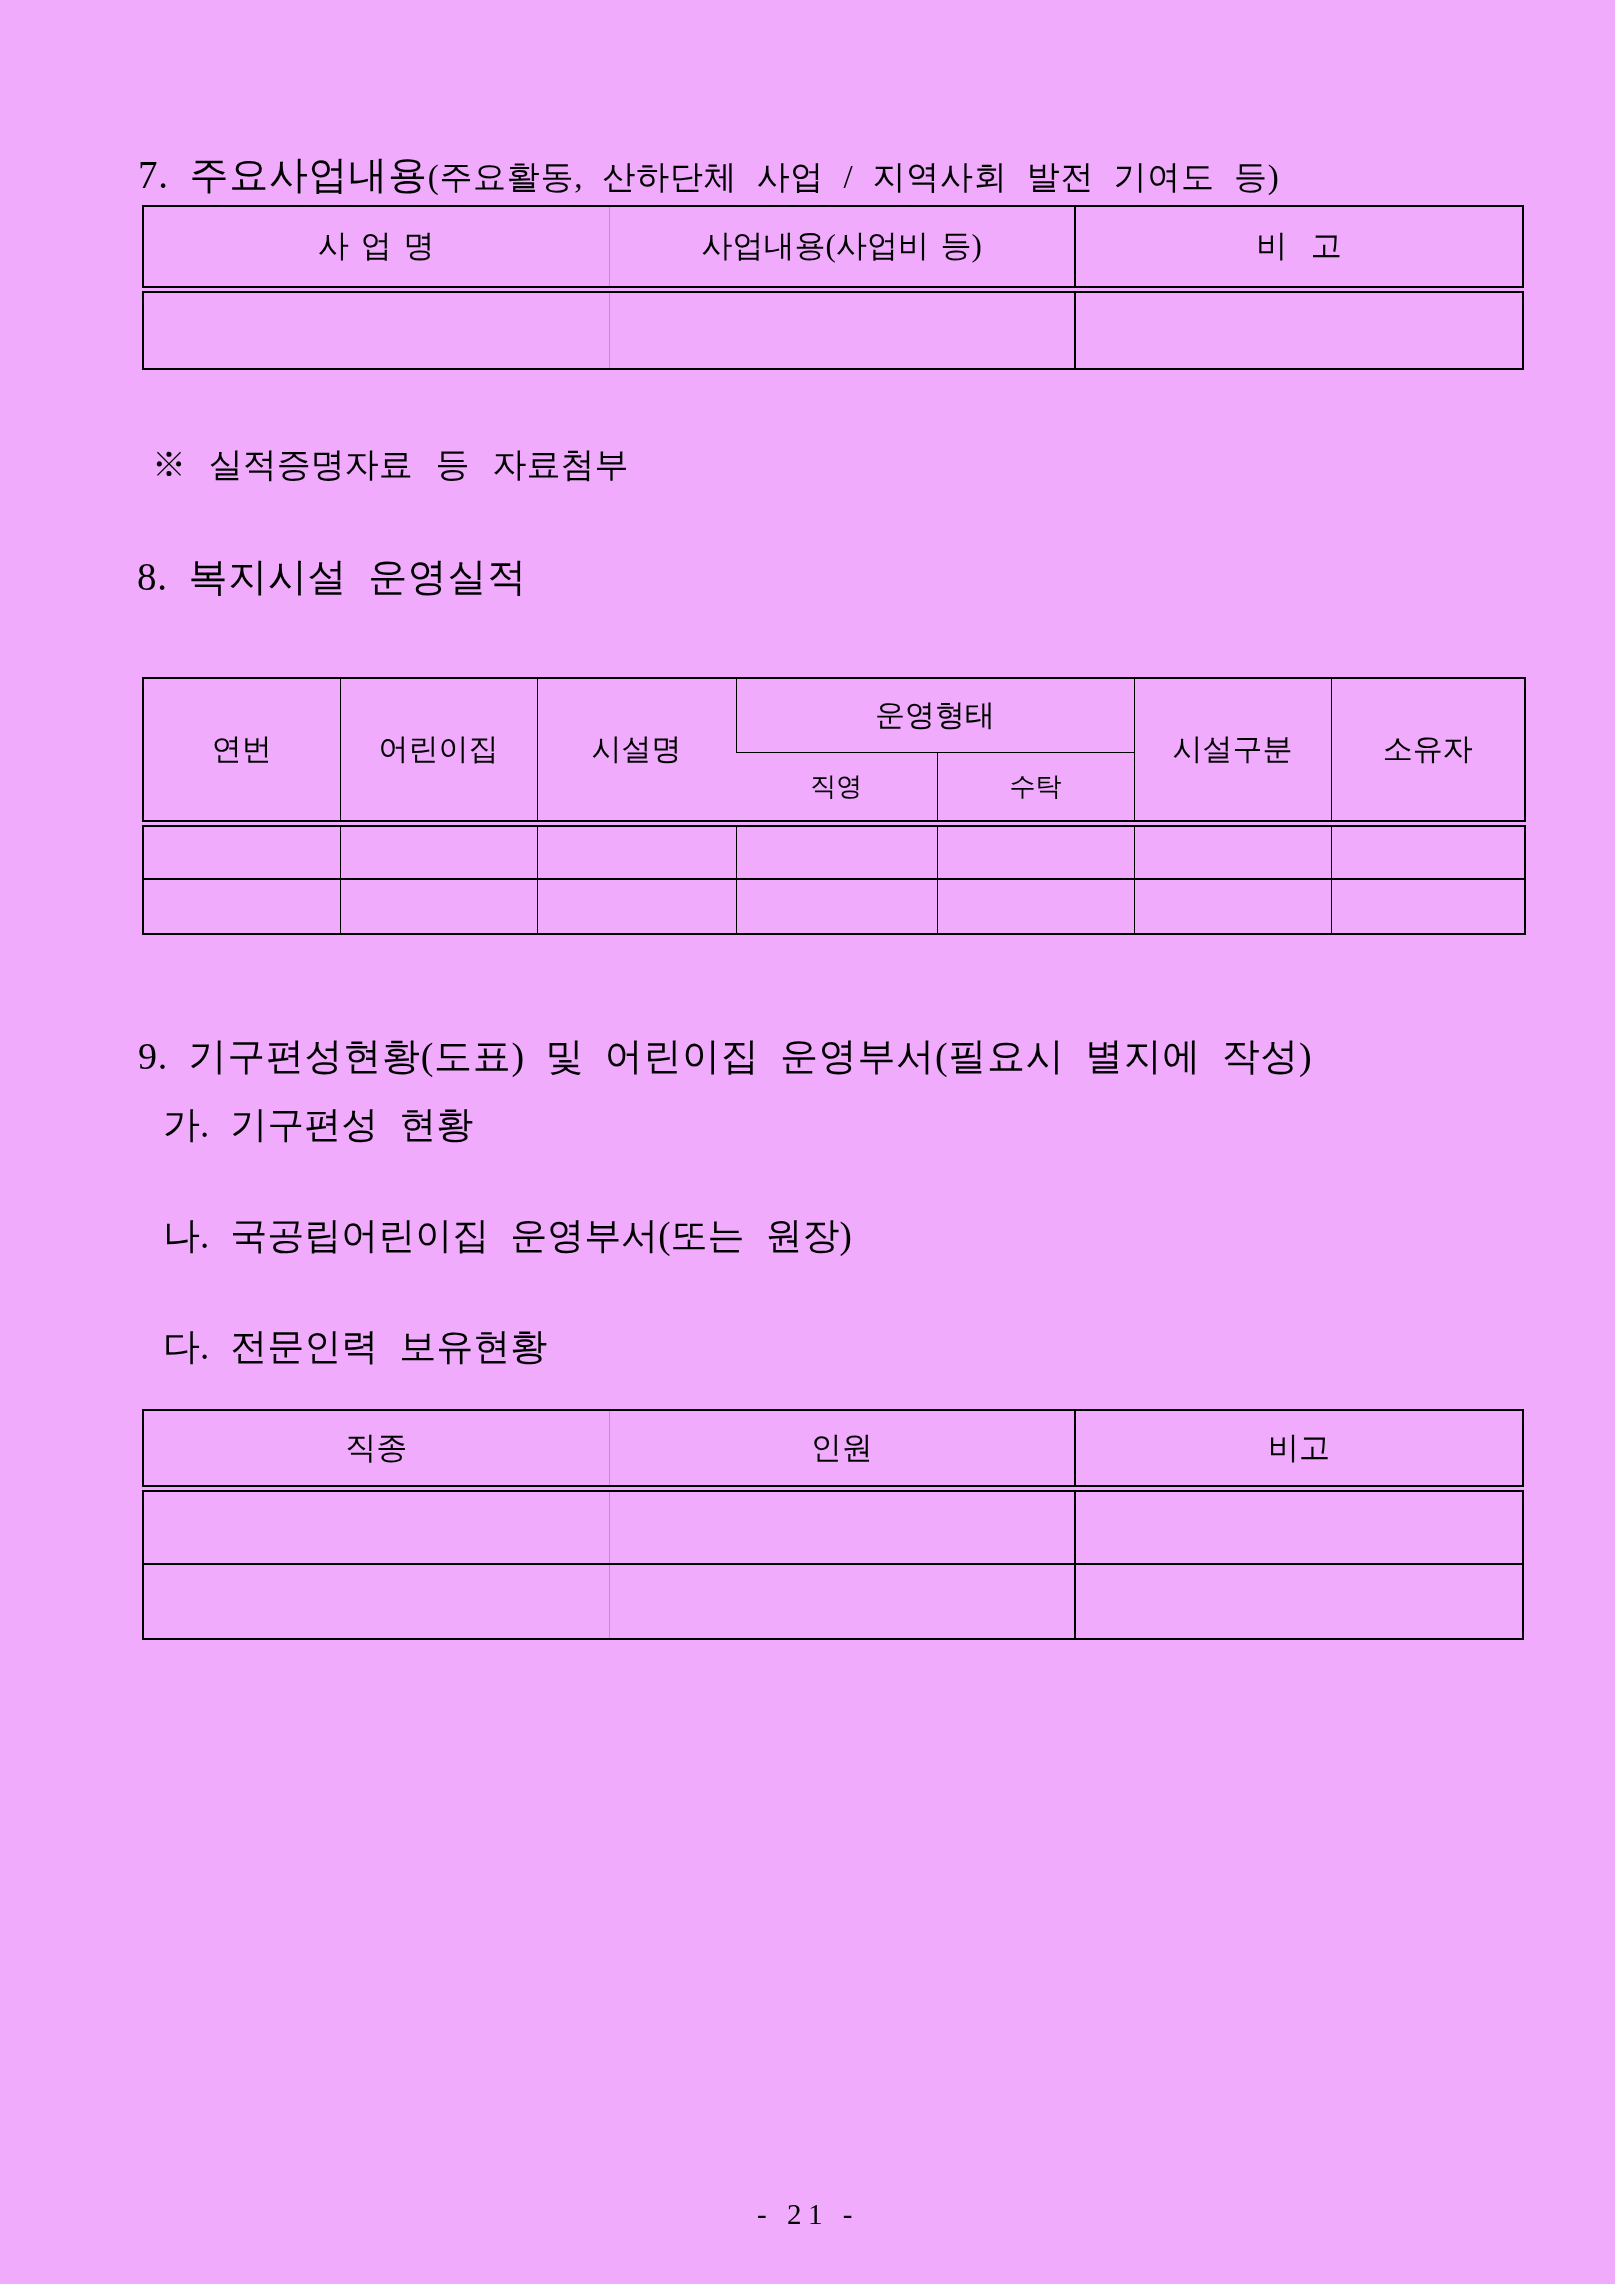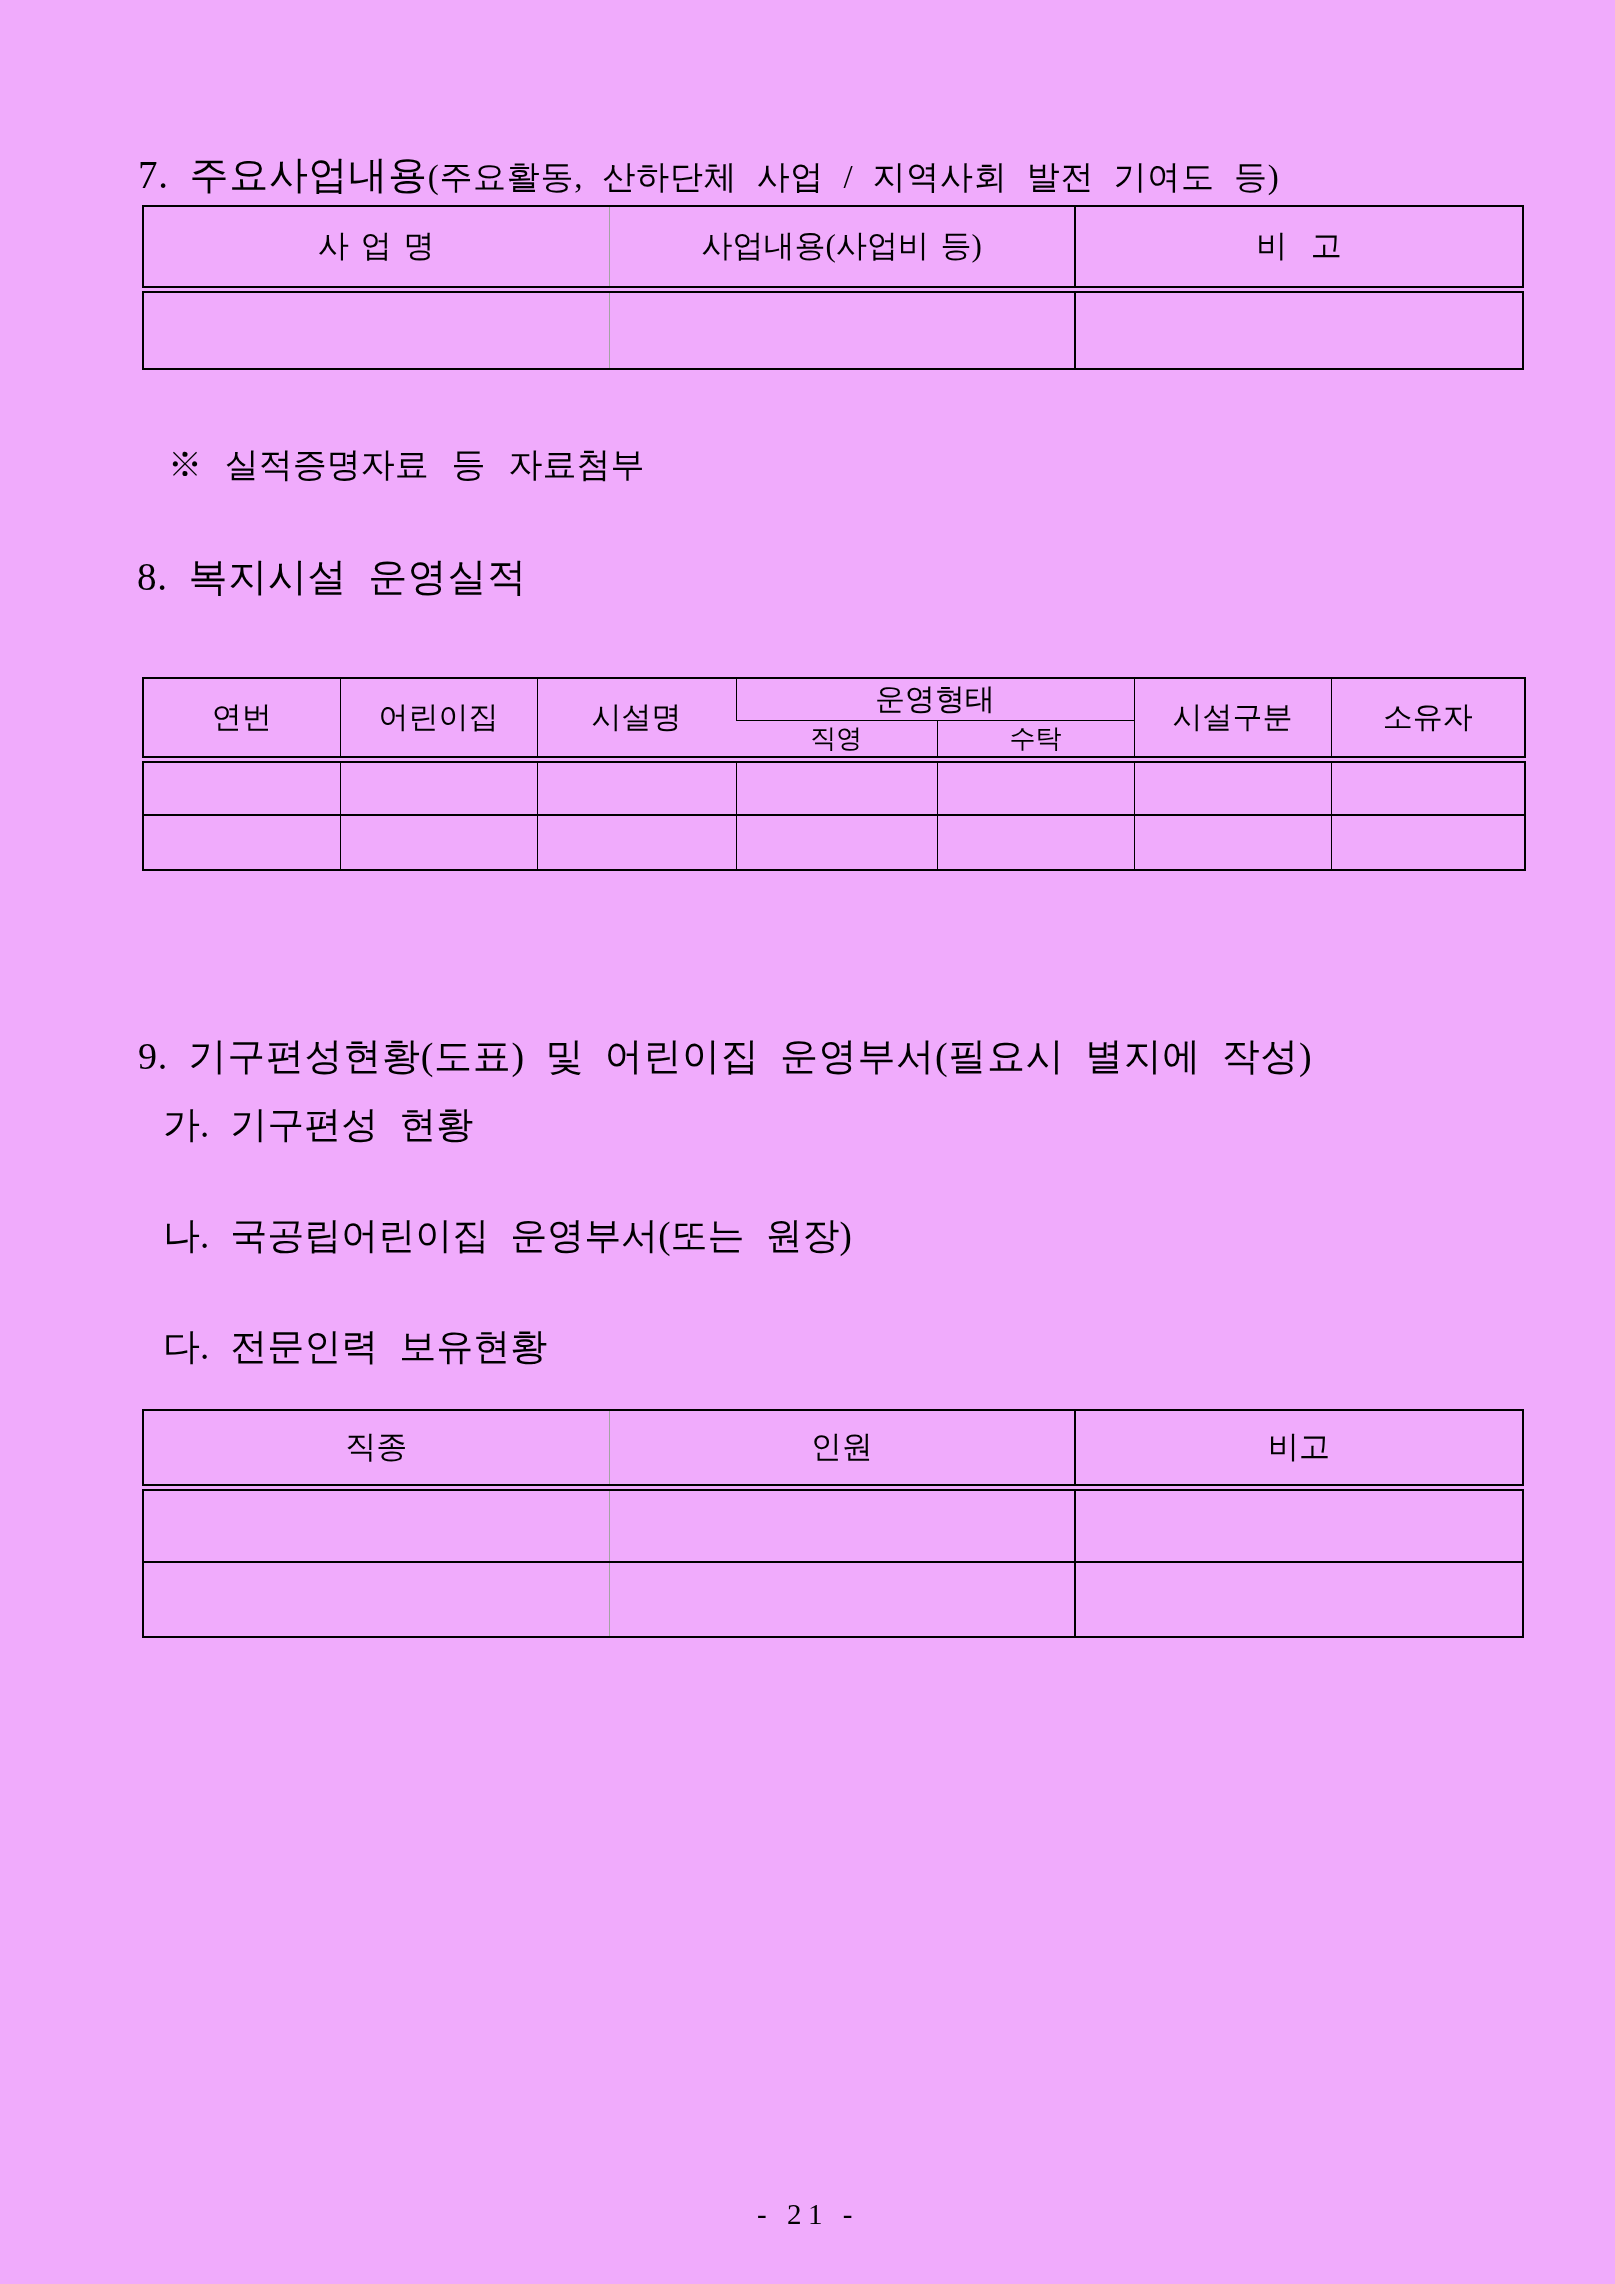--- a/index.html
+++ b/index.html
@@ -17,21 +17,21 @@
   .subitem{font-size:37px;word-spacing:11.7px;}
   .pagenum{font-size:29px;left:0;width:100%;text-align:center;letter-spacing:6.5px;}
 
   table.tbl{
     position:absolute;
     border-collapse:collapse;
     table-layout:fixed;
     border:2px solid #000;
   }
   .tbl th,.tbl td{
-    padding:0;margin:0;
+    padding:16px;margin:0;
     text-align:center;vertical-align:middle;
     font-weight:normal;
     font-size:31px;
     white-space:pre;
     word-spacing:3.9px;
     border-left:2px solid #000;
   }
   .tbl th:first-child,.tbl td:first-child{border-left:none;}
   
   .tbl.thirds th.light,.tbl.thirds td.light{border-left:1.3px solid #a3a3a3;}
@@ -77,21 +77,21 @@
     </thead>
     <tbody>
       <tr>
         <td></td>
         <td class="light"></td>
         <td></td>
       </tr>
     </tbody>
   </table>
 
-  <div class="abs note" style="left:168px;top:446px;">※ 실적증명자료 등 자료첨부</div>
+  <div class="abs note" style="left:152px;top:446px;">※ 실적증명자료 등 자료첨부</div>
 
   <div class="abs h1" style="left:137px;top:555px;text-align:right;">8. 복지시설 운영실적</div>
 
   <table class="tbl tbl2" style="left:142px;top:677px;width:1381px;">
     <colgroup>
         <col style="width:197px">
         <col style="width:197px">
         <col style="width:199px">
         <col style="width:201px">
         <col style="width:197px">

